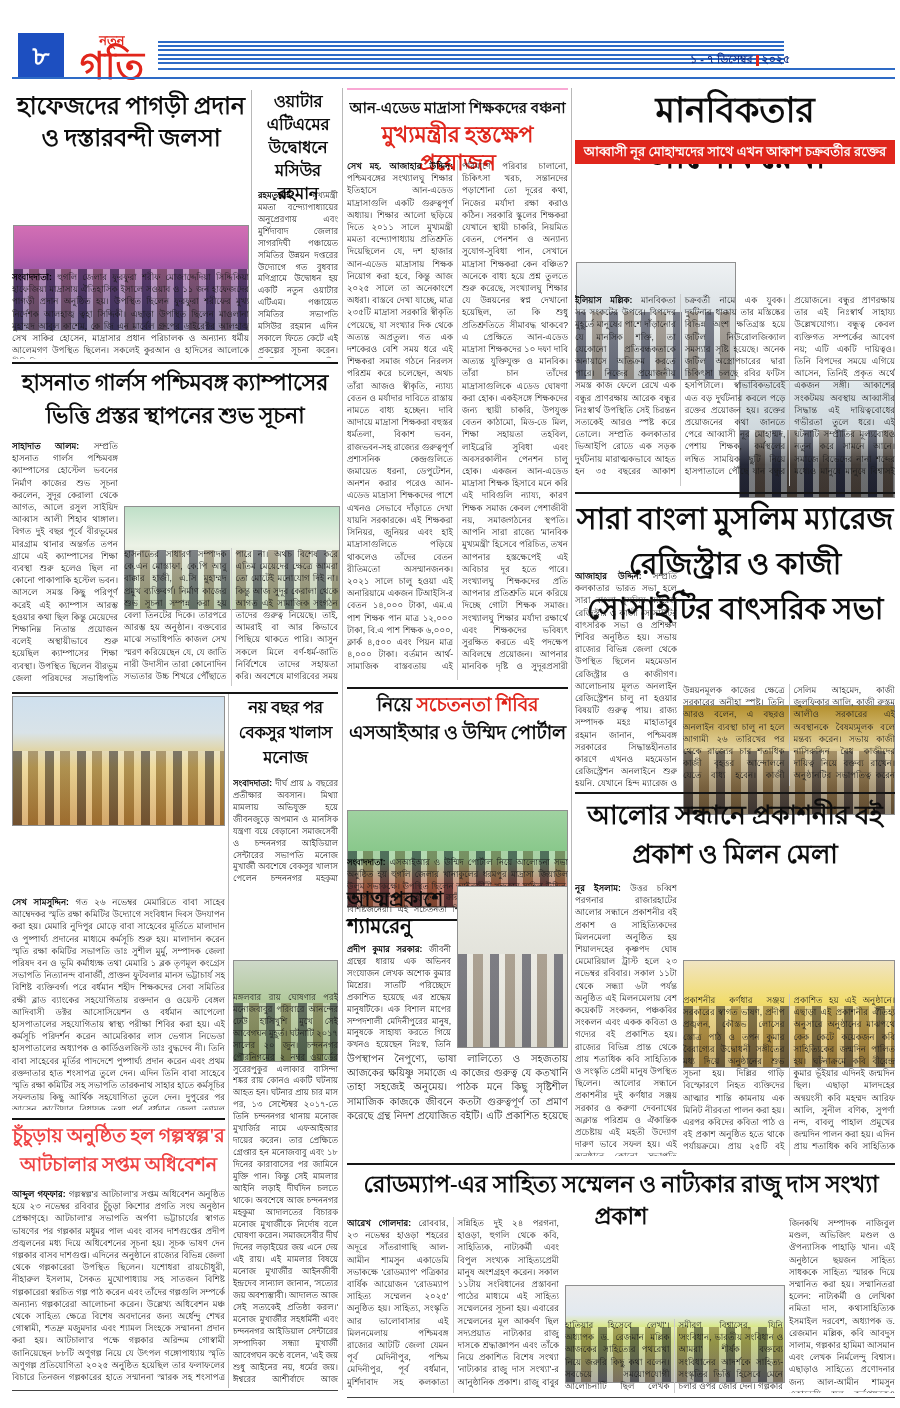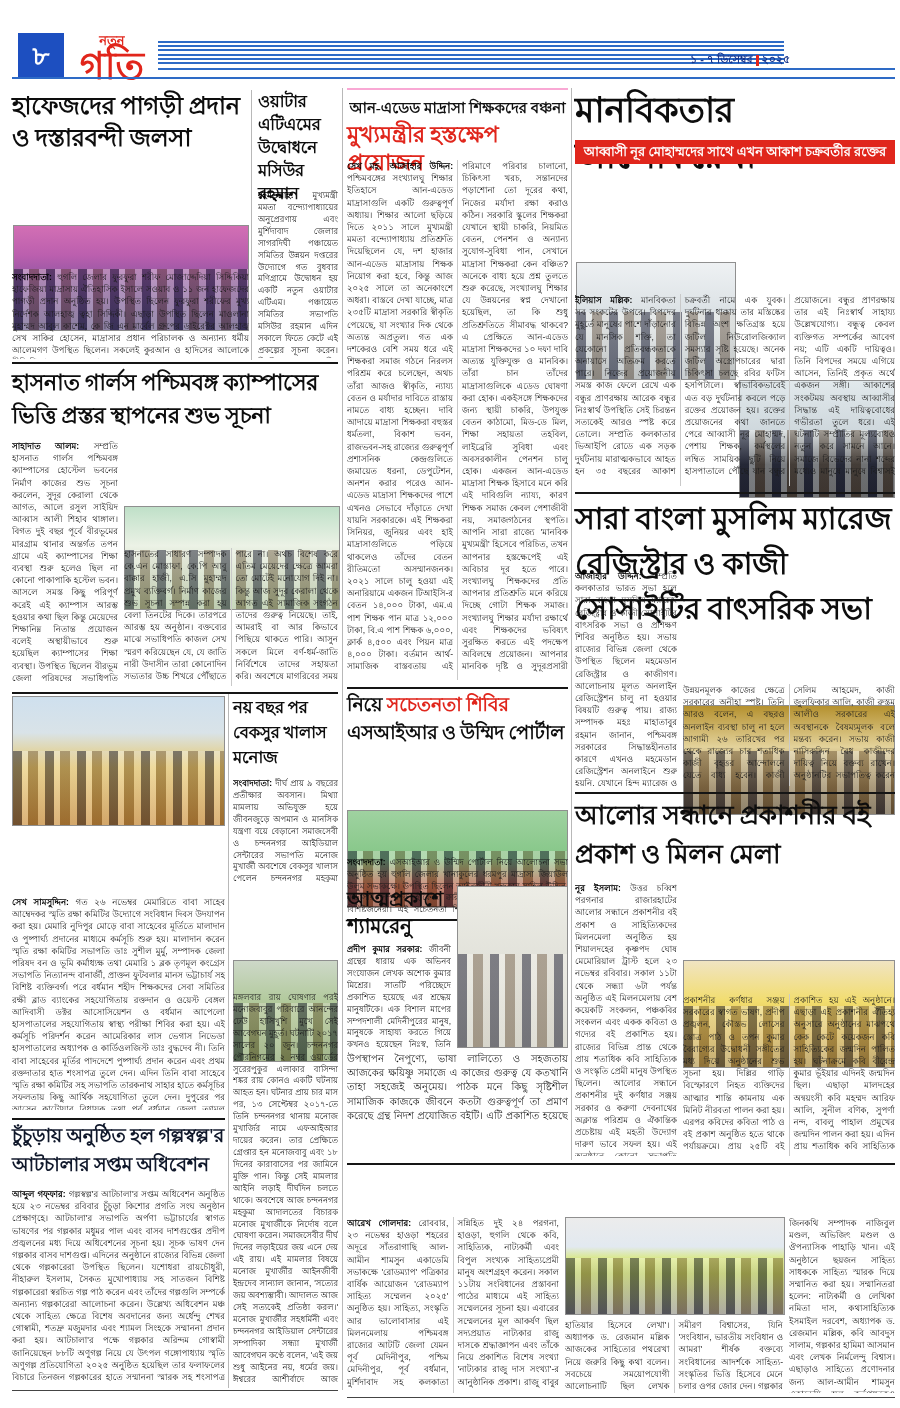--- a/index.html
+++ b/index.html
@@ -1,19 +1,19 @@
 <!DOCTYPE html>
 <html><head>
 <meta charset="utf-8">
 <style>
   html,body{margin:0;padding:0;background:#e8e8e8}
   #page{position:relative;width:900px;height:1408px;background:#ffffff;font-family:"Liberation Sans",sans-serif;overflow:hidden;margin:0 auto}
   .abs{position:absolute}
-  .hl{font-family:"Liberation Serif",serif;font-weight:700;color:#0d0d0d;letter-spacing:-.2px}
-  .hl-blue{color:#0f172a}
+  .hl{font-family:"Liberation Serif",serif;font-weight:700;color:#0d0d0d;text-align:center;letter-spacing:-.2px}
+  .hl-blue{color:#ef4444}
   .hl-red{color:#e0261c}
   .kicker{font-family:"Liberation Serif",serif;font-weight:700;color:#111;text-align:center}
   .body-txt{font-size:8.6px;line-height:1.42;text-align:justify;color:#1c1c1c;overflow:hidden}
   .byline{font-weight:700;color:#000}
   .cols2{column-count:2;column-gap:9px;column-rule:1px solid #c9c9c9}
   .cols3{column-count:3;column-gap:9px;column-rule:1px solid #c9c9c9}
   .hrule{background:#151515;height:2px}
   .hrule-thin{background:#444;height:1px}
   .vrule{background:#b8b8b8;width:1px}
   .photo{position:relative;overflow:hidden;border:1px solid #8f8f8f}
@@ -195,20 +195,21 @@
       <b class="byline">নূর ইসলাম:</b>
       <span>উত্তর চব্বিশ পরগনার রাজারহাটের আলোর সন্ধানে প্রকাশনীর বই প্রকাশ ও সাহিত্যিকদের মিলনমেলা অনুষ্ঠিত হয় শিয়ালদহের কৃষ্ণপদ ঘোষ মেমোরিয়াল ট্রাস্ট হলে ২৩ নভেম্বর রবিবার। সকাল ১১টা থেকে সন্ধ্যা ৬টা পর্যন্ত অনুষ্ঠিত এই মিলনমেলায় বেশ কয়েকটি সংকলন, পঞ্চকবির সংকলন এবং একক কবিতা ও গদ্যের বই প্রকাশিত হয়। রাজ্যের বিভিন্ন প্রান্ত থেকে প্রায় শতাধিক কবি সাহিত্যিক ও সংস্কৃতি প্রেমী মানুষ উপস্থিত ছিলেন। আলোর সন্ধানে প্রকাশনীর দুই কর্ণধার সঞ্জয় সরকার ও করুণা দেবনাথের অক্লান্ত পরিশ্রম ও ঐকান্তিক প্রচেষ্টায় এই মহতী উদ্যোগ দারুণ ভাবে সফল হয়। এই অনুষ্ঠানে কোনো সভাপতি অথবা প্রধান অতিথি ছিলেন না, উপস্থিত সকল কবি সাহিত্যিকই অতিথি হিসাবে গণ্য হন এবং বই প্রকাশ অনুষ্ঠানে অংশগ্রহণ করেন।</span>
     </div>
     <div class="abs photo ph-alor" style="left:108px;top:86px;width:210px;height:106px;"></div>
     <div class="abs body-txt cols2" style="left:108px;top:198px;width:212px;height:162px;">
       <span>প্রকাশনীর কর্ণধার সঞ্জয় সরকারের স্বাগত ভাষণ, প্রদীপ প্রজ্বলন, কৌস্তভ লোসের স্তোত্র পাঠ ও তপন কুমার বৈরাগ্যের উদ্বোধনী সঙ্গীতের মধ্য দিয়ে অনুষ্ঠানের শুভ সূচনা হয়। দিল্লির গাড়ি বিস্ফোরণে নিহত ব্যক্তিদের আত্মার শান্তি কামনায় এক মিনিট নীরবতা পালন করা হয়। এরপর কবিদের কবিতা পাঠ ও বই প্রকাশ অনুষ্ঠিত হতে থাকে পর্যায়ক্রমে। প্রায় ২৫টি বই প্রকাশিত হয় এই অনুষ্ঠানে। এছাড়া এই প্রকাশনীর ঐতিহ্য অনুসারে অনুষ্ঠানের মাঝপথে কেক কেটে কয়েকজন কবি সাহিত্যিকের জন্মদিন পালিত হয়। ঘটনাক্রমে কবি বীরেন্দ্র কুমার ভূঁইয়ার এদিনই জন্মদিন ছিল। এছাড়া মালদহের অন্বয়ংসী কবি মহম্মদ আরিফ আলি, সুনীল বণিক, সুপর্ণা নন্দ, বাবলু পাহাল প্রমুখের জন্মদিন পালন করা হয়। এদিন প্রায় শতাধিক কবি সাহিত্যিক অংশগ্রহণ করেন। এছাড়া দুই খুদে শিশু আবৃত্তিকার ও নৃত্যশিল্পী তিতাস দেবনাথ ও শিবাঙ্গী মাখালের উপস্থিতি ও অংশগ্রহণ অনুষ্ঠান টি কে অন্য মাত্রা যোগ করে। সমগ্র অনুষ্ঠানটি সঞ্চালনায় ছিলেন সোমা বসু এবং সুফি রসিক উল ইসলাম।</span>
     </div>
   </div>
 
   <div class="abs" style="left:347px;top:1163px;width:548px;height:232px;border-top:2px solid #151515;">
+    <div class="hl" style="font-size:23px;line-height:1.4;margin-top:4px;">রোডম্যাপ-এর সাহিত্য সম্মেলন ও নাট্যকার রাজু দাস সংখ্যা প্রকাশ</div>
     <div class="abs body-txt cols2" style="left:0;top:52px;width:212px;height:176px;">
       <b class="byline">আরেখ গোলদার:</b>
       <span>রোববার, ২৩ নভেম্বর হাওড়া শহরের অদূরে সাঁতরাগাছি আল-আমীন শামসুন একাডেমি সভাকক্ষে 'রোডম্যাপ' পত্রিকার বার্ষিক আয়োজন 'রোডম্যাপ সাহিত্য সম্মেলন ২০২৫' অনুষ্ঠিত হয়। সাহিত্য, সংস্কৃতি আর ভালোবাসার এই মিলনমেলায় পশ্চিমবঙ্গ রাজ্যের আটটি জেলা যেমন পূর্ব মেদিনীপুর, পশ্চিম মেদিনীপুর, পূর্ব বর্ধমান, মুর্শিদাবাদ সহ কলকাতা সন্নিহিত দুই ২৪ পরগনা, হাওড়া, হুগলি থেকে কবি, সাহিত্যিক, নাট্যকর্মী এবং বিপুল সংখ্যক সাহিত্যপ্রেমী মানুষ অংশগ্রহণ করেন। সকাল ১১টায় সংবিধানের প্রস্তাবনা পাঠের মাধ্যমে এই সাহিত্য সম্মেলনের সূচনা হয়। এবারের সম্মেলনের মূল আকর্ষণ ছিল সদ্যপ্রয়াত নাট্যকার রাজু দাসকে শ্রদ্ধাজ্ঞাপন এবং তাঁকে নিয়ে প্রকাশিত বিশেষ সংখ্যা 'নাট্যকার রাজু দাস সংখ্যা'-র আনুষ্ঠানিক প্রকাশ। রাজু বাবুর প্রতি শ্রদ্ধা জানাতে সাহিত্যিক বন্ধুরা এই সংখ্যায় তাঁর জীবন ও নাট্যচর্চা নিয়ে কলাম, কবিতা ও গল্প লিখেছেন। সম্মেলনের মূল আলোচনা পর্বে একটি গুরুত্বপূর্ণ দিক ছিল 'সাহিত্যকে সমাজ বদলের</span>
     </div>
     <div class="abs photo ph-roadmap" style="left:218px;top:52px;width:218px;height:96px;"></div>
     <div class="abs body-txt cols2" style="left:218px;top:154px;width:218px;height:74px;">
       <span>হাতিয়ার হিসেবে লেখা'। অধ্যাপক ড. রেজমান মল্লিক আজকের সাহিত্যের পথরেখা নিয়ে জরুরি কিছু কথা বলেন। সবচেয়ে সময়োপযোগী আলোচনাটি ছিল লেখক সমীরণ বিশ্বাসের, যিনি 'সংবিধান, ভারতীয় সংবিধান ও আমরা' শীর্ষক বক্তব্যে সংবিধানের আদর্শকে সাহিত্য-সংস্কৃতির ভিত্তি হিসেবে মেনে চলার ওপর জোর দেন। গল্পকার হামিমা আসমান এসআইআর প্রক্রিয়ায় সাধারণ মানুষের অবস্থা নিয়ে গুরুত্বপূর্ণ বক্তব্য রাখেন। উপস্থিত ছিলেন</span>
     </div>
     <div class="abs body-txt" style="left:442px;top:52px;width:106px;height:176px;">
       <span>জিনকথি সম্পাদক নাজিবুল মণ্ডল, অভিজিৎ মণ্ডল ও ঔপন্যাসিক পাহাড়ি খান। এই অনুষ্ঠানে ছয়জন সাহিত্য সাধককে সাহিত্য স্মারক দিয়ে সম্মানিত করা হয়। সম্মানিতরা হলেন: নাট্যকর্মী ও লেখিকা নমিতা দাস, কথাসাহিত্যিক ইসমাইল দরবেশ, অধ্যাপক ড. রেজমান মল্লিক, কবি আবদুস সালাম, গল্পকার হামিমা আসমান এবং লেখক নির্মলেন্দু বিশ্বাস। এছাড়াও সাহিত্যে প্রণোদনার জন্য আল-আমীন শামসুন একাডেমি স্কুল কর্তৃপক্ষকেও সাহিত্য স্মারক সম্মাননা প্রদান করা হয়।</span>

